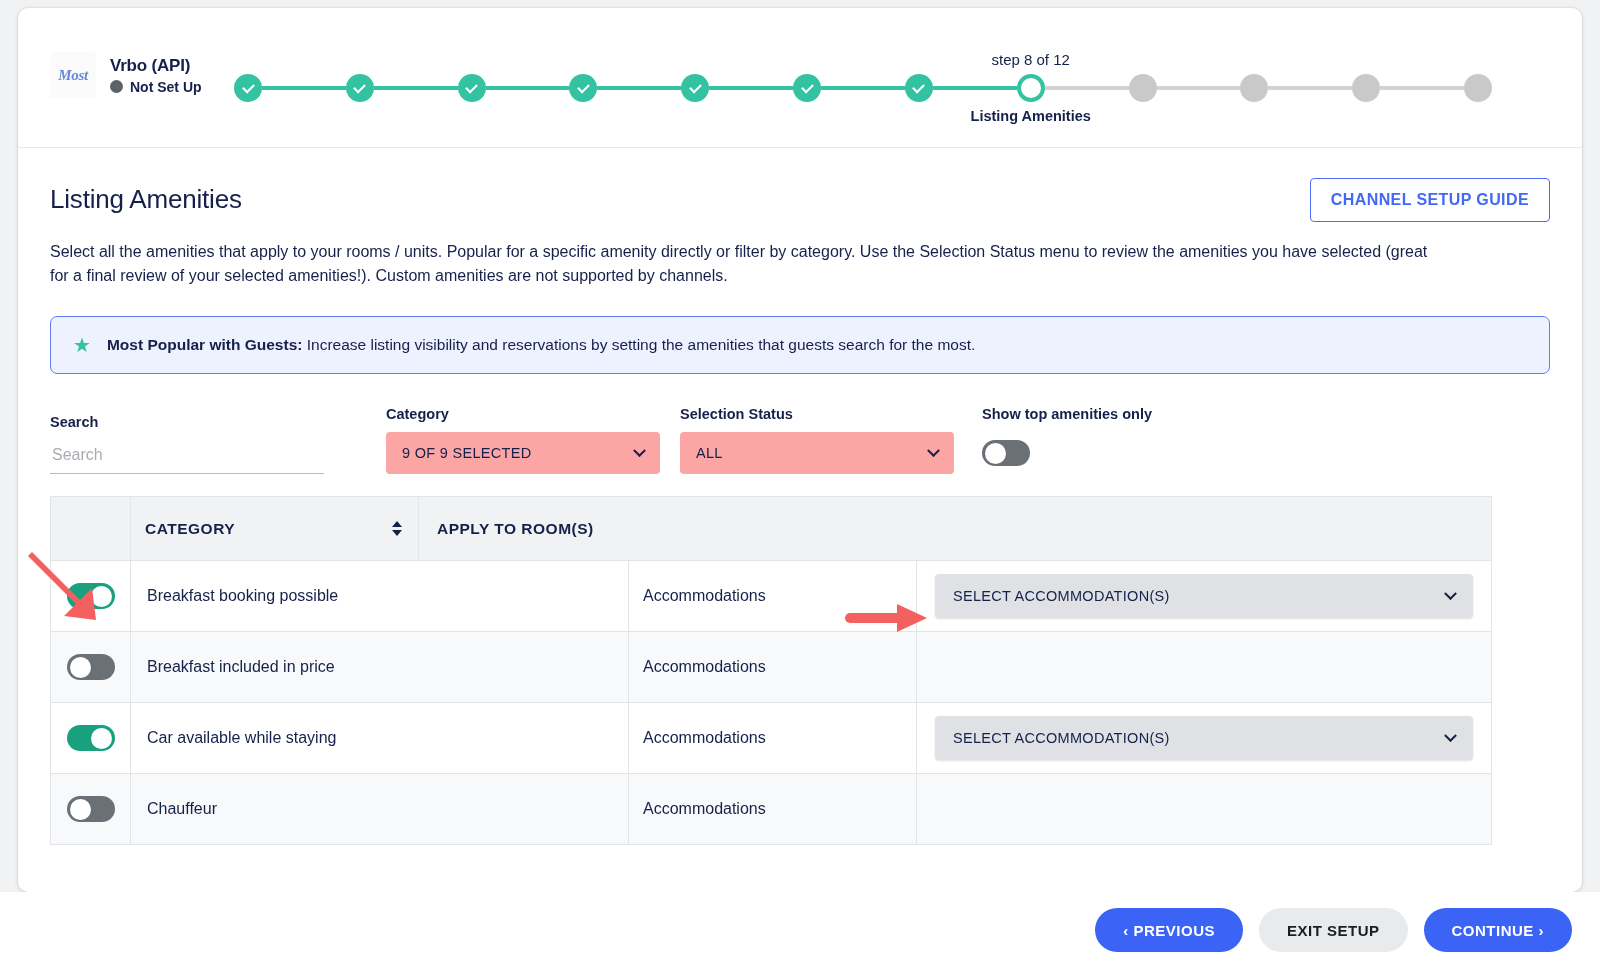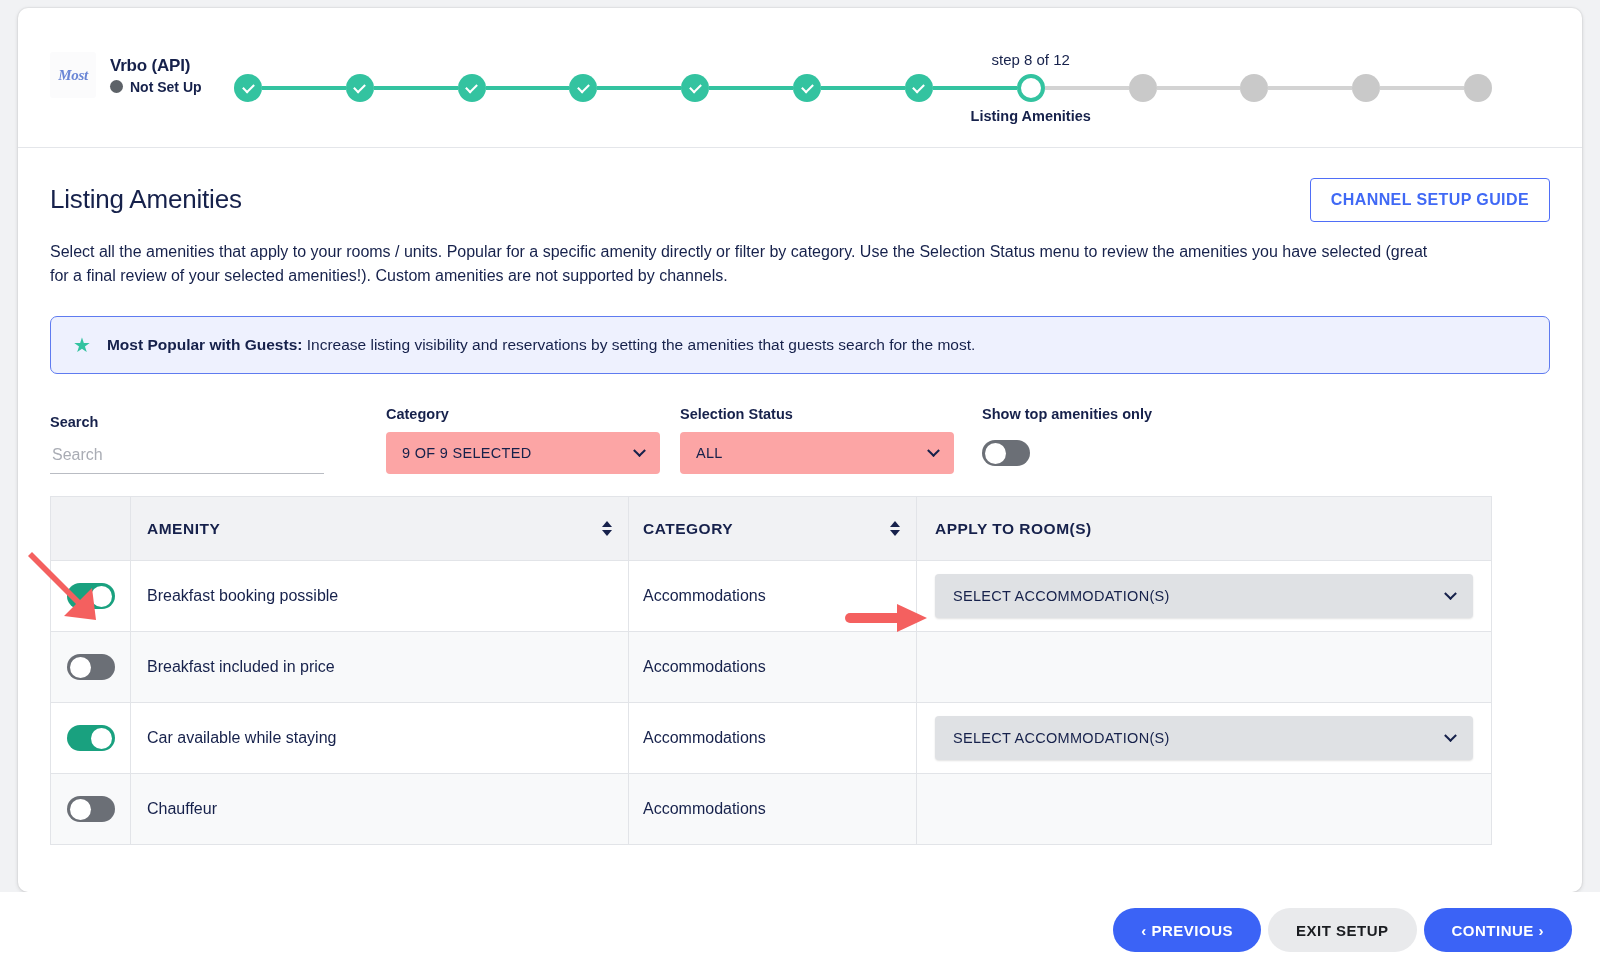--- a/index.html
+++ b/index.html
@@ -237,21 +237,21 @@
     font-size: 14.5px; color: #16214b; letter-spacing: 0.3px;
     cursor: pointer;
   }
 
   
   .footer {
     position: absolute;
     left: 0; bottom: 0; width: 1600px; height: 76px;
     background: #ffffff;
     display: flex; align-items: center; justify-content: flex-end;
-    gap: 7px; padding-right: 28px;
+    gap: 16px; padding-right: 28px;
   }
   .btn {
     border: none; cursor: pointer;
     font-family: "Liberation Sans", sans-serif;
     font-size: 15px; font-weight: bold; letter-spacing: 0.5px;
     border-radius: 22px;
     height: 44px; padding: 0 28px;
   }
   .btn.primary { background: #3b63f6; color: #fff; }
   .btn.neutral { background: #e9eaec; color: #1b1d21; }
@@ -373,27 +373,20 @@
           <span class="switch off">
             <span class="knob"></span>
           </span>
         </div>
       </div>
     </div>
 
     <div class="table">
       <div class="trow head">
         <div class="cell c-toggle"></div>
-        <div class="cell c-amenity head-cell">
-          <span class="th-text">AMENITY</span>
-          <span class="sort-icon">
-              <i class="up"></i>
-              <i class="dn"></i>
-            </span>
-        </div>
         <div class="cell c-category head-cell">
           <span class="th-text">CATEGORY</span>
           <span class="sort-icon">
               <i class="up"></i>
               <i class="dn"></i>
             </span>
         </div>
         <div class="cell c-rooms">
           <span class="th-text">APPLY TO ROOM(S)</span>
         </div>

